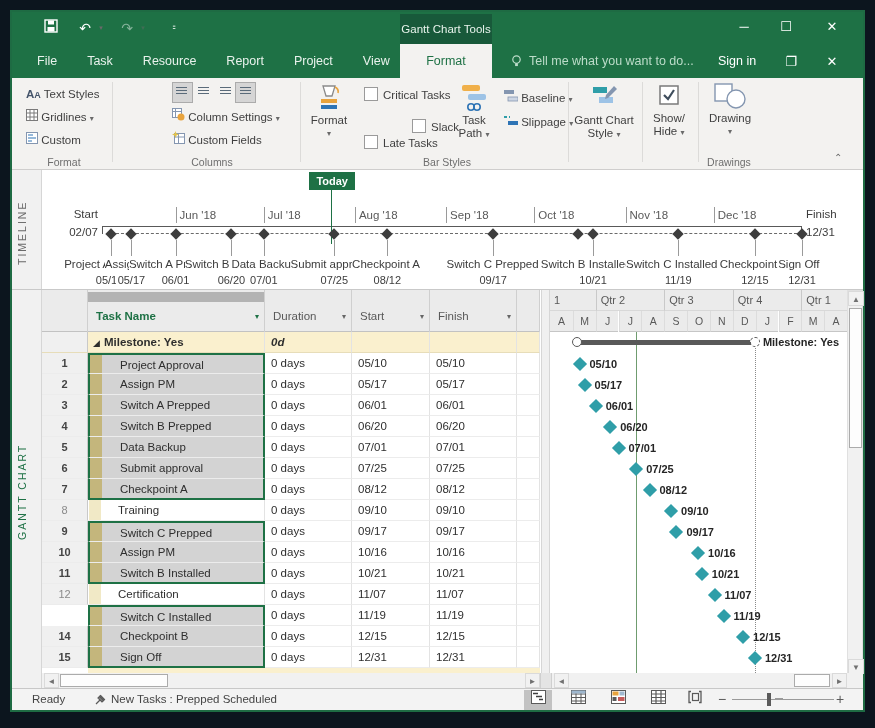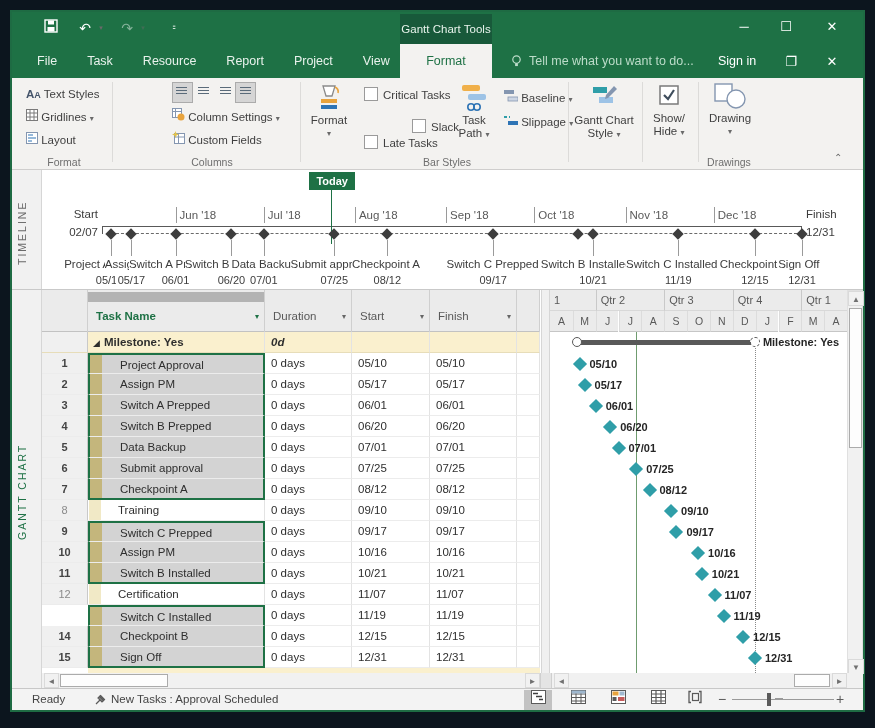--- a/index.html
+++ b/index.html
@@ -113,21 +113,21 @@
   <div class="ribbon">
 
     <div class="rsmall" style="left:14px;top:5px;"><span style="color:#44546a;font-weight:bold;">A<span style="font-size:9px;">A</span></span> <span>Text Styles</span></div>
     <div class="rsmall" style="left:14px;top:28px;"><svg width="12" height="12" viewBox="0 0 12 12">
             <rect x="0.5" y="0.5" width="11" height="11" fill="#fff" stroke="#7a7a7a"></rect>
             <path d="M0 4h12M0 8h12M4 0v12M8 0v12" stroke="#7a7a7a" stroke-width="1"></path>
           </svg> <span>Gridlines</span> <span class="arr">▾</span></div>
     <div class="rsmall" style="left:14px;top:51px;"><svg width="12" height="12" viewBox="0 0 12 12">
             <rect x="0.5" y="0.5" width="11" height="11" fill="#fff" stroke="#8496b0"></rect>
             <path d="M2 3h5M2 6h8M2 9h4" stroke="#2e74b5" stroke-width="1.2"></path>
-          </svg> <span>Layout</span></div>
+          </svg> <span>Custom</span></div>
     <div class="rlabel" style="left:14px;width:76px;">Format</div>
     <div class="rsep" style="left:100px;"></div>
 
     <div class="alignbtn on" style="left:160px;">
           <div class="hl3" style="margin-left:3px;"></div>
         </div>
     <div class="alignbtn" style="left:181px;">
           <div class="hl3"></div>
         </div>
     <div class="alignbtn" style="left:202px;">
@@ -571,21 +571,21 @@
       <div class="sthumb" style="left:752px;top:1px;width:36px;height:13px;"></div>
       <div class="sbtn" style="left:790px;top:0;width:15px;height:15px;line-height:15px;">►</div>
     </div>
   </div>
 
   <div class="status">
     <span class="abs" style="left:20px;top:4px;">Ready</span>
     <svg class="abs" style="left:82px;top:5px;" width="12" height="12" viewBox="0 0 12 12">
           <path d="M2 10 L6 6 M5 2 L10 7 M6.5 1.5 L10.5 5.5 L8 8 L4 4 Z" stroke="#5a5a5a" stroke-width="1.2" fill="#8a8a8a"></path>
         </svg>
-    <span class="abs" style="left:99px;top:4px;">New Tasks : Approval Scheduled</span>
+    <span class="abs" style="left:99px;top:4px;">New Tasks : Prepped Scheduled</span>
     <div class="vicon on" style="left:512px;"><svg width="15" height="14" viewBox="0 0 15 14">
             <rect x="0.5" y="0.5" width="14" height="13" fill="#fff" stroke="#5a5a5a"></rect>
             <path d="M2 3.5h5M5 6.5h6M8 9.5h4" stroke="#3f3f3f" stroke-width="1.6"></path>
           </svg></div>
     <div class="vicon" style="left:552px;"><svg width="15" height="14" viewBox="0 0 15 14">
             <rect x="0.5" y="0.5" width="14" height="13" fill="#fff" stroke="#5a5a5a"></rect>
             <path d="M0 4h15M0 7.5h15M0 11h15M5 0v14M10 0v14" stroke="#5a5a5a" stroke-width="1"></path>
             <rect x="0.5" y="0.5" width="14" height="3" fill="#9fb8cf"></rect>
           </svg></div>
     <div class="vicon" style="left:592px;"><svg width="15" height="14" viewBox="0 0 15 14">

